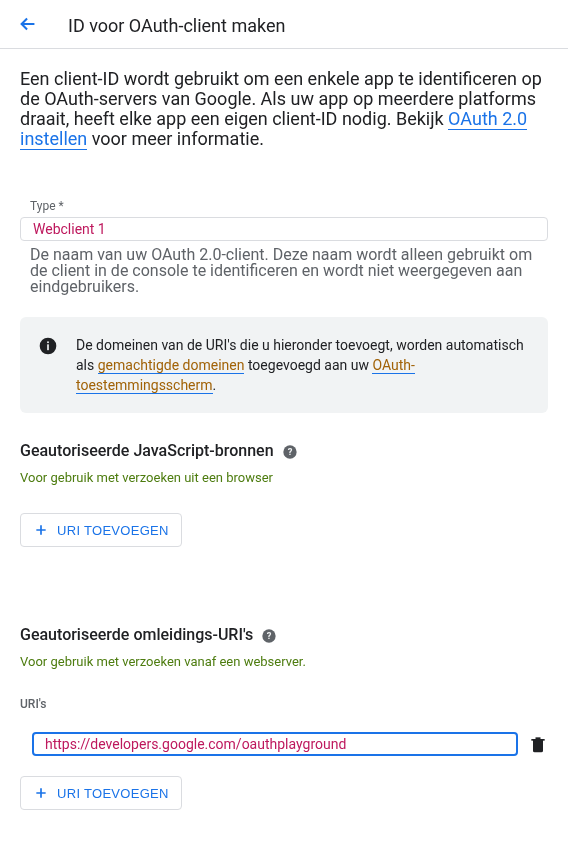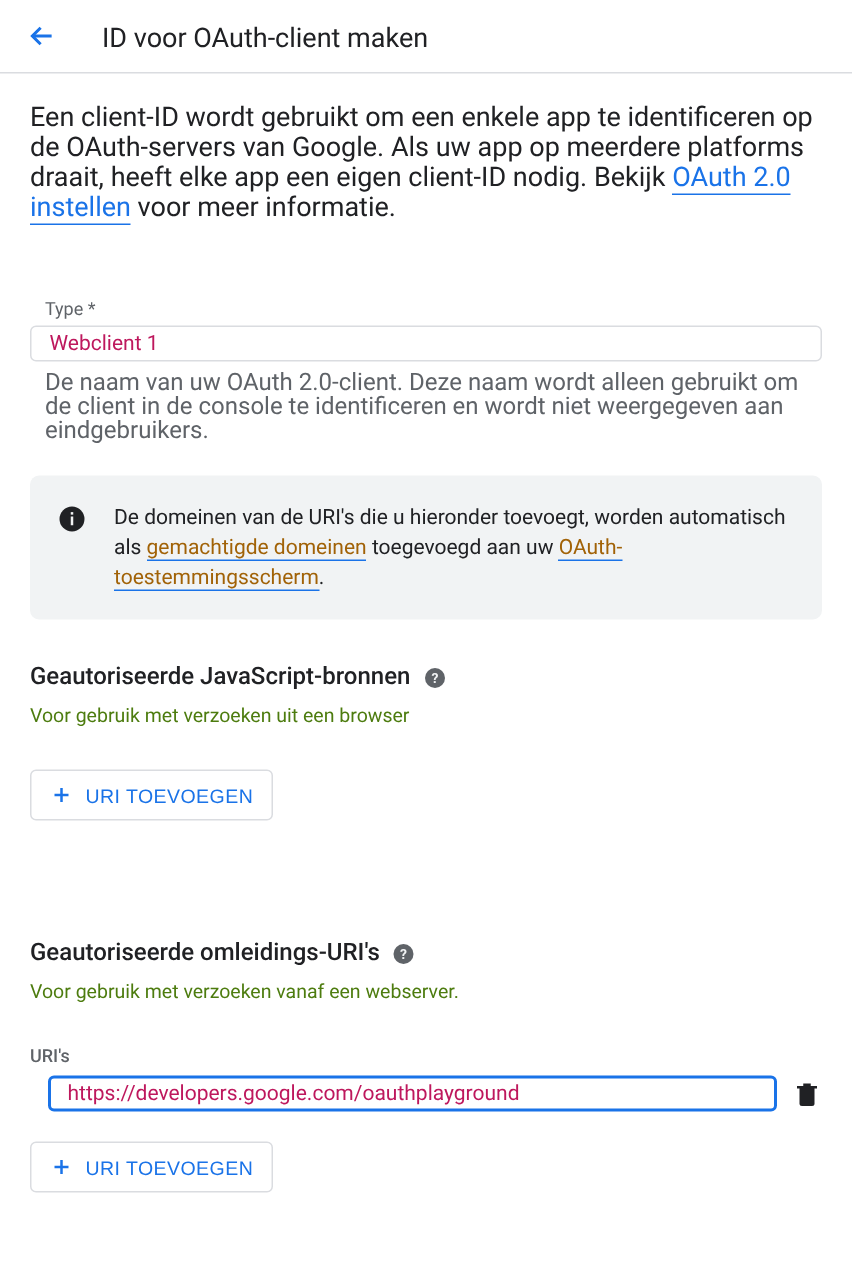--- a/index.html
+++ b/index.html
@@ -23,21 +23,21 @@
 .info-box { background: #f1f3f4; border-radius: 6px; padding: 18px 18px 18px 18px; margin: 22px 0 28px 0; display: flex; gap: 18px; }
 .info-icon { width: 20px; height: 20px; flex-shrink: 0; color: #202124; margin-top: 1px; }
 .info-text { font-size: 14px; line-height: 20px; color: #202124; flex: 1; }
 .info-text a { color: #a16207; text-decoration: none; border-bottom: 1px solid #1a73e8; }
 .section { margin-top: 28px; }
 .section-title { display: flex; align-items: flex-end; gap: 8px; font-size: 16px; font-weight: 500; color: #202124; margin-bottom: 10px; }
 .help-icon { width: 16px; height: 16px; color: #5f6368; }
 .section-desc { font-size: 13px; color: #4d7c0f; margin-bottom: 28px; }
 .add-uri-btn { display: inline-flex; align-items: flex-end; gap: 8px; border: 1px solid #dadce0; border-radius: 4px; background: #fff; color: #1a73e8; font-size: 13px; font-weight: 500; padding: 8px 12px; cursor: pointer; letter-spacing: 0.3px; }
 .plus-icon { width: 16px; height: 16px; color: #1a73e8; }
-.uris-label { font-size: 12px; color: #5f6368; margin-bottom: 6px; font-weight: 500; }
+.uris-label { font-size: 12px; color: #5f6368; margin-bottom: 21px; font-weight: 500; }
 .uri-row { display: flex; align-items: center; gap: 10px; margin-bottom: 20px; margin-left: 12px; }
 .uri-row .text-input { flex: 1; }
 .delete-icon { width: 20px; height: 20px; color: #202124; cursor: pointer; }
 .spacer { height: 18px; }
 .spacer-lg { height: 50px; }
 </style>
 </head>
 <body>
 
 <div class="header">

